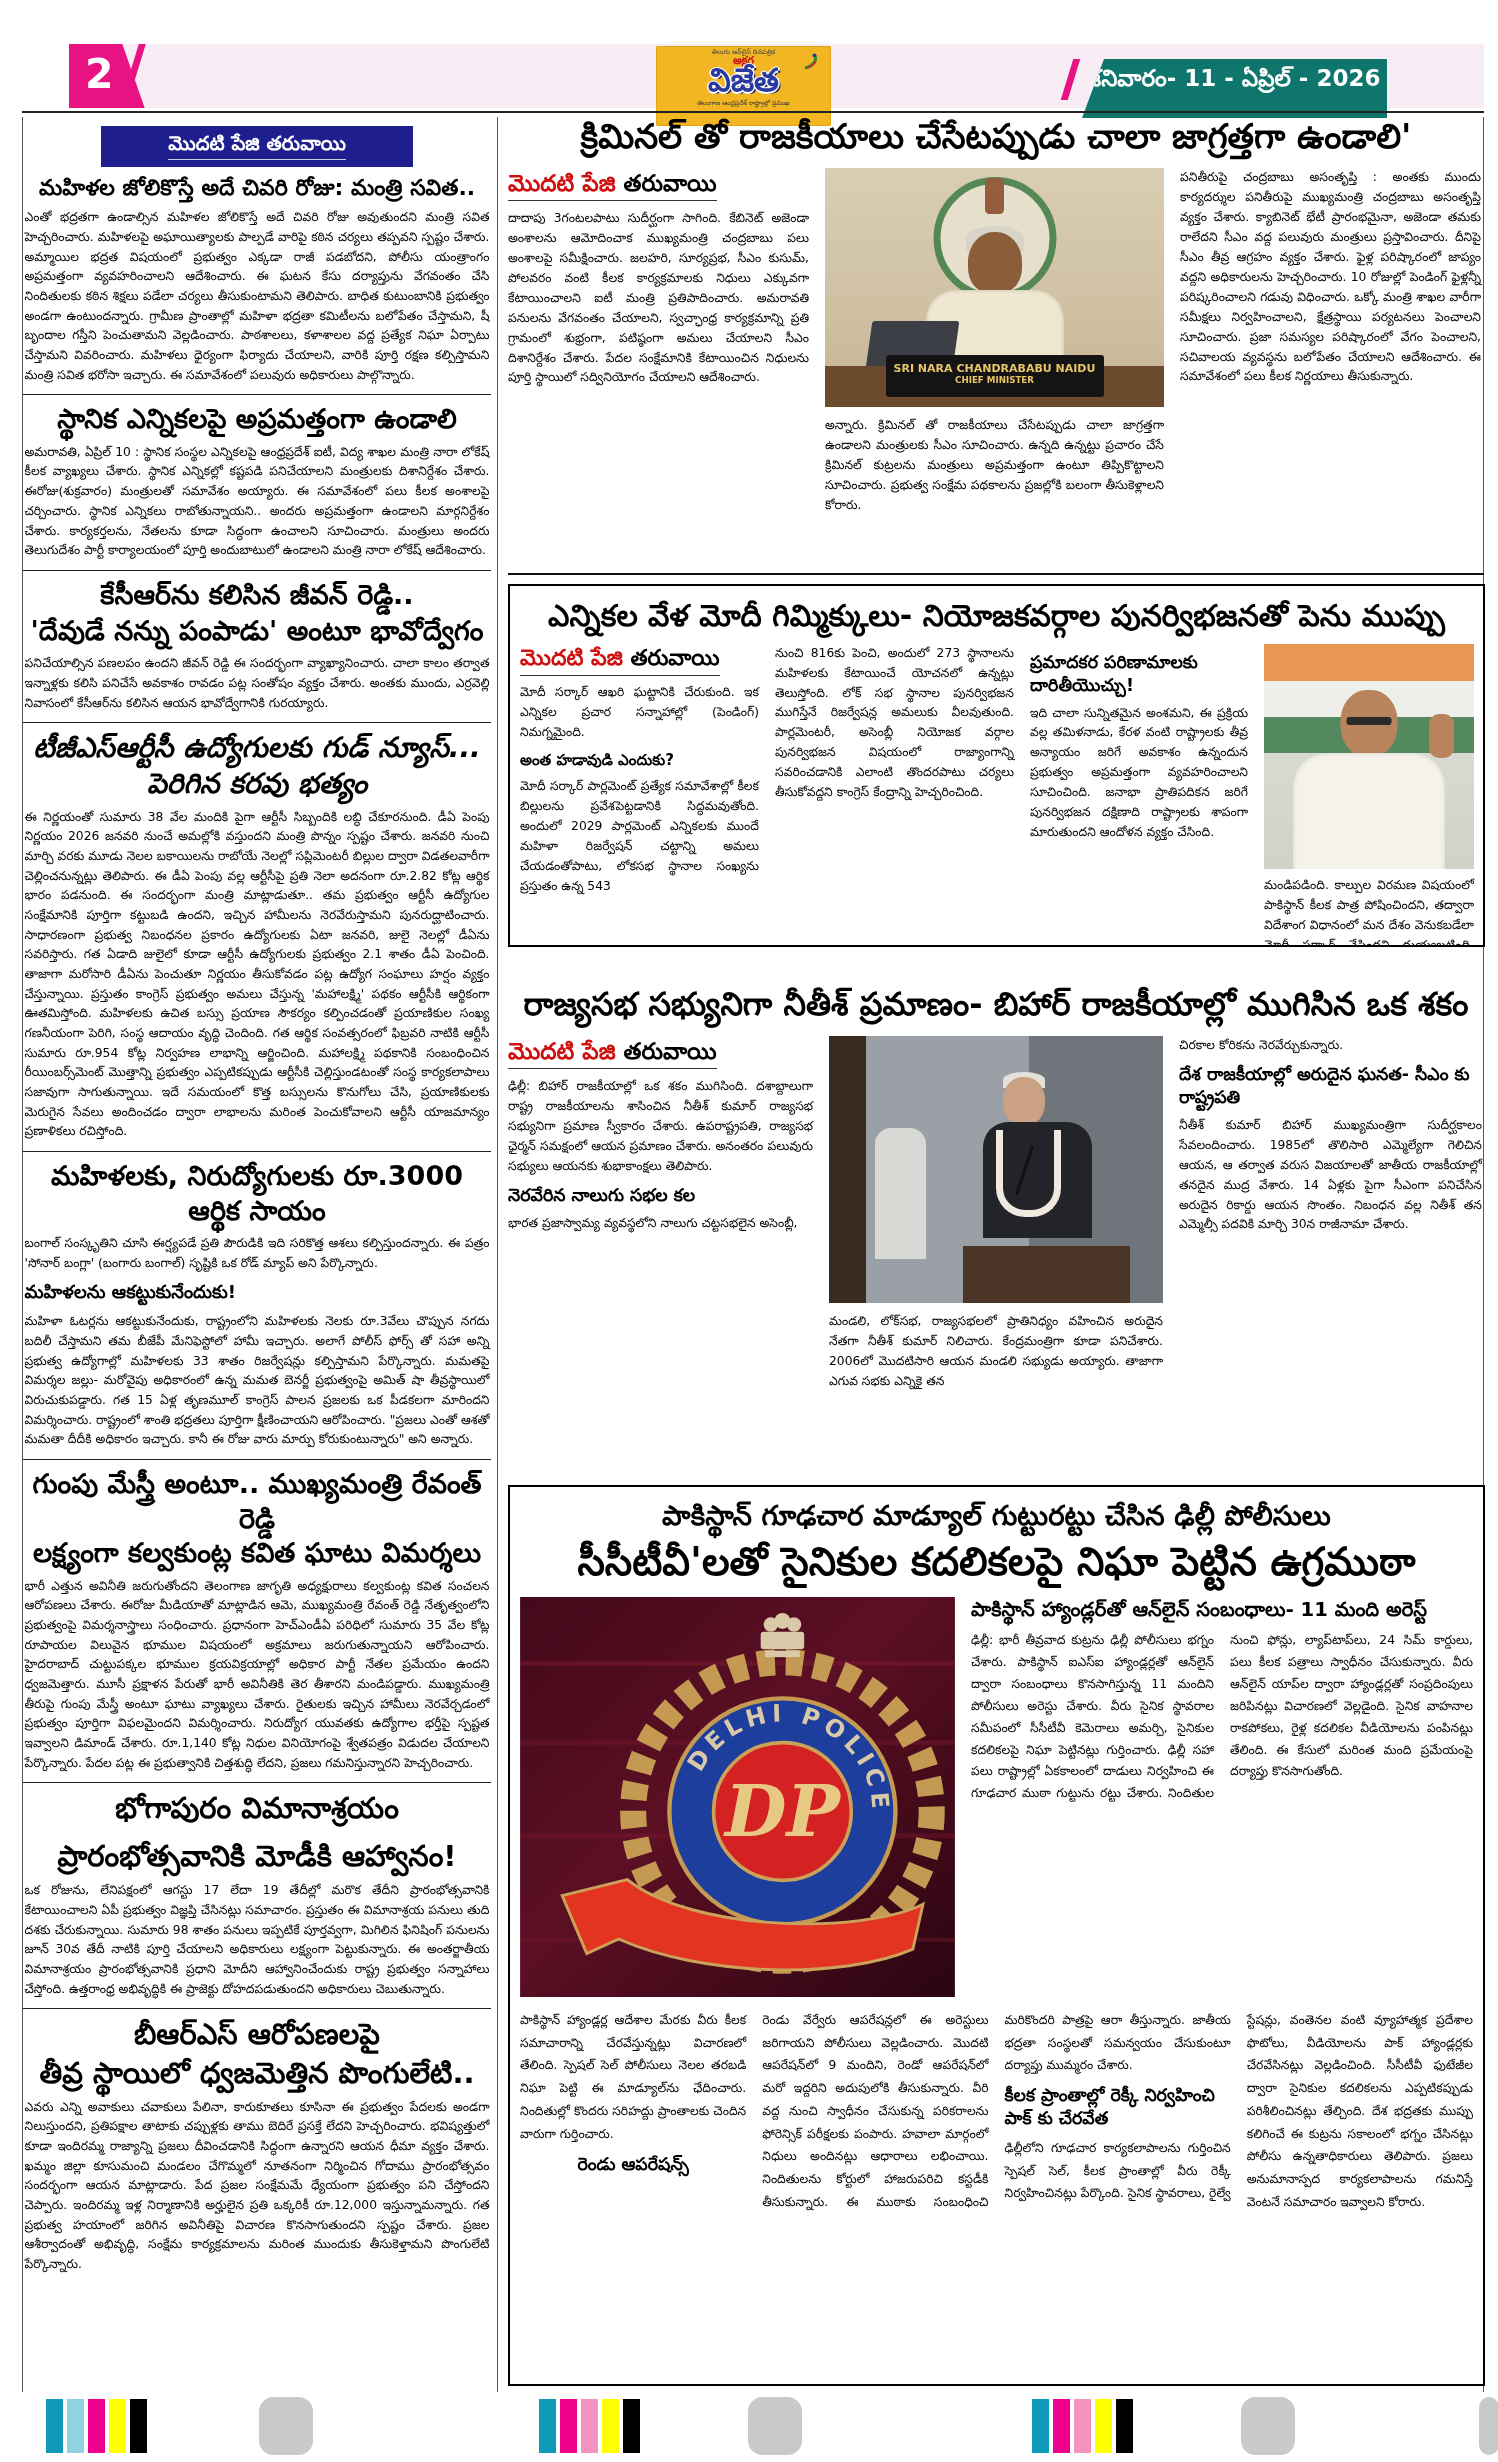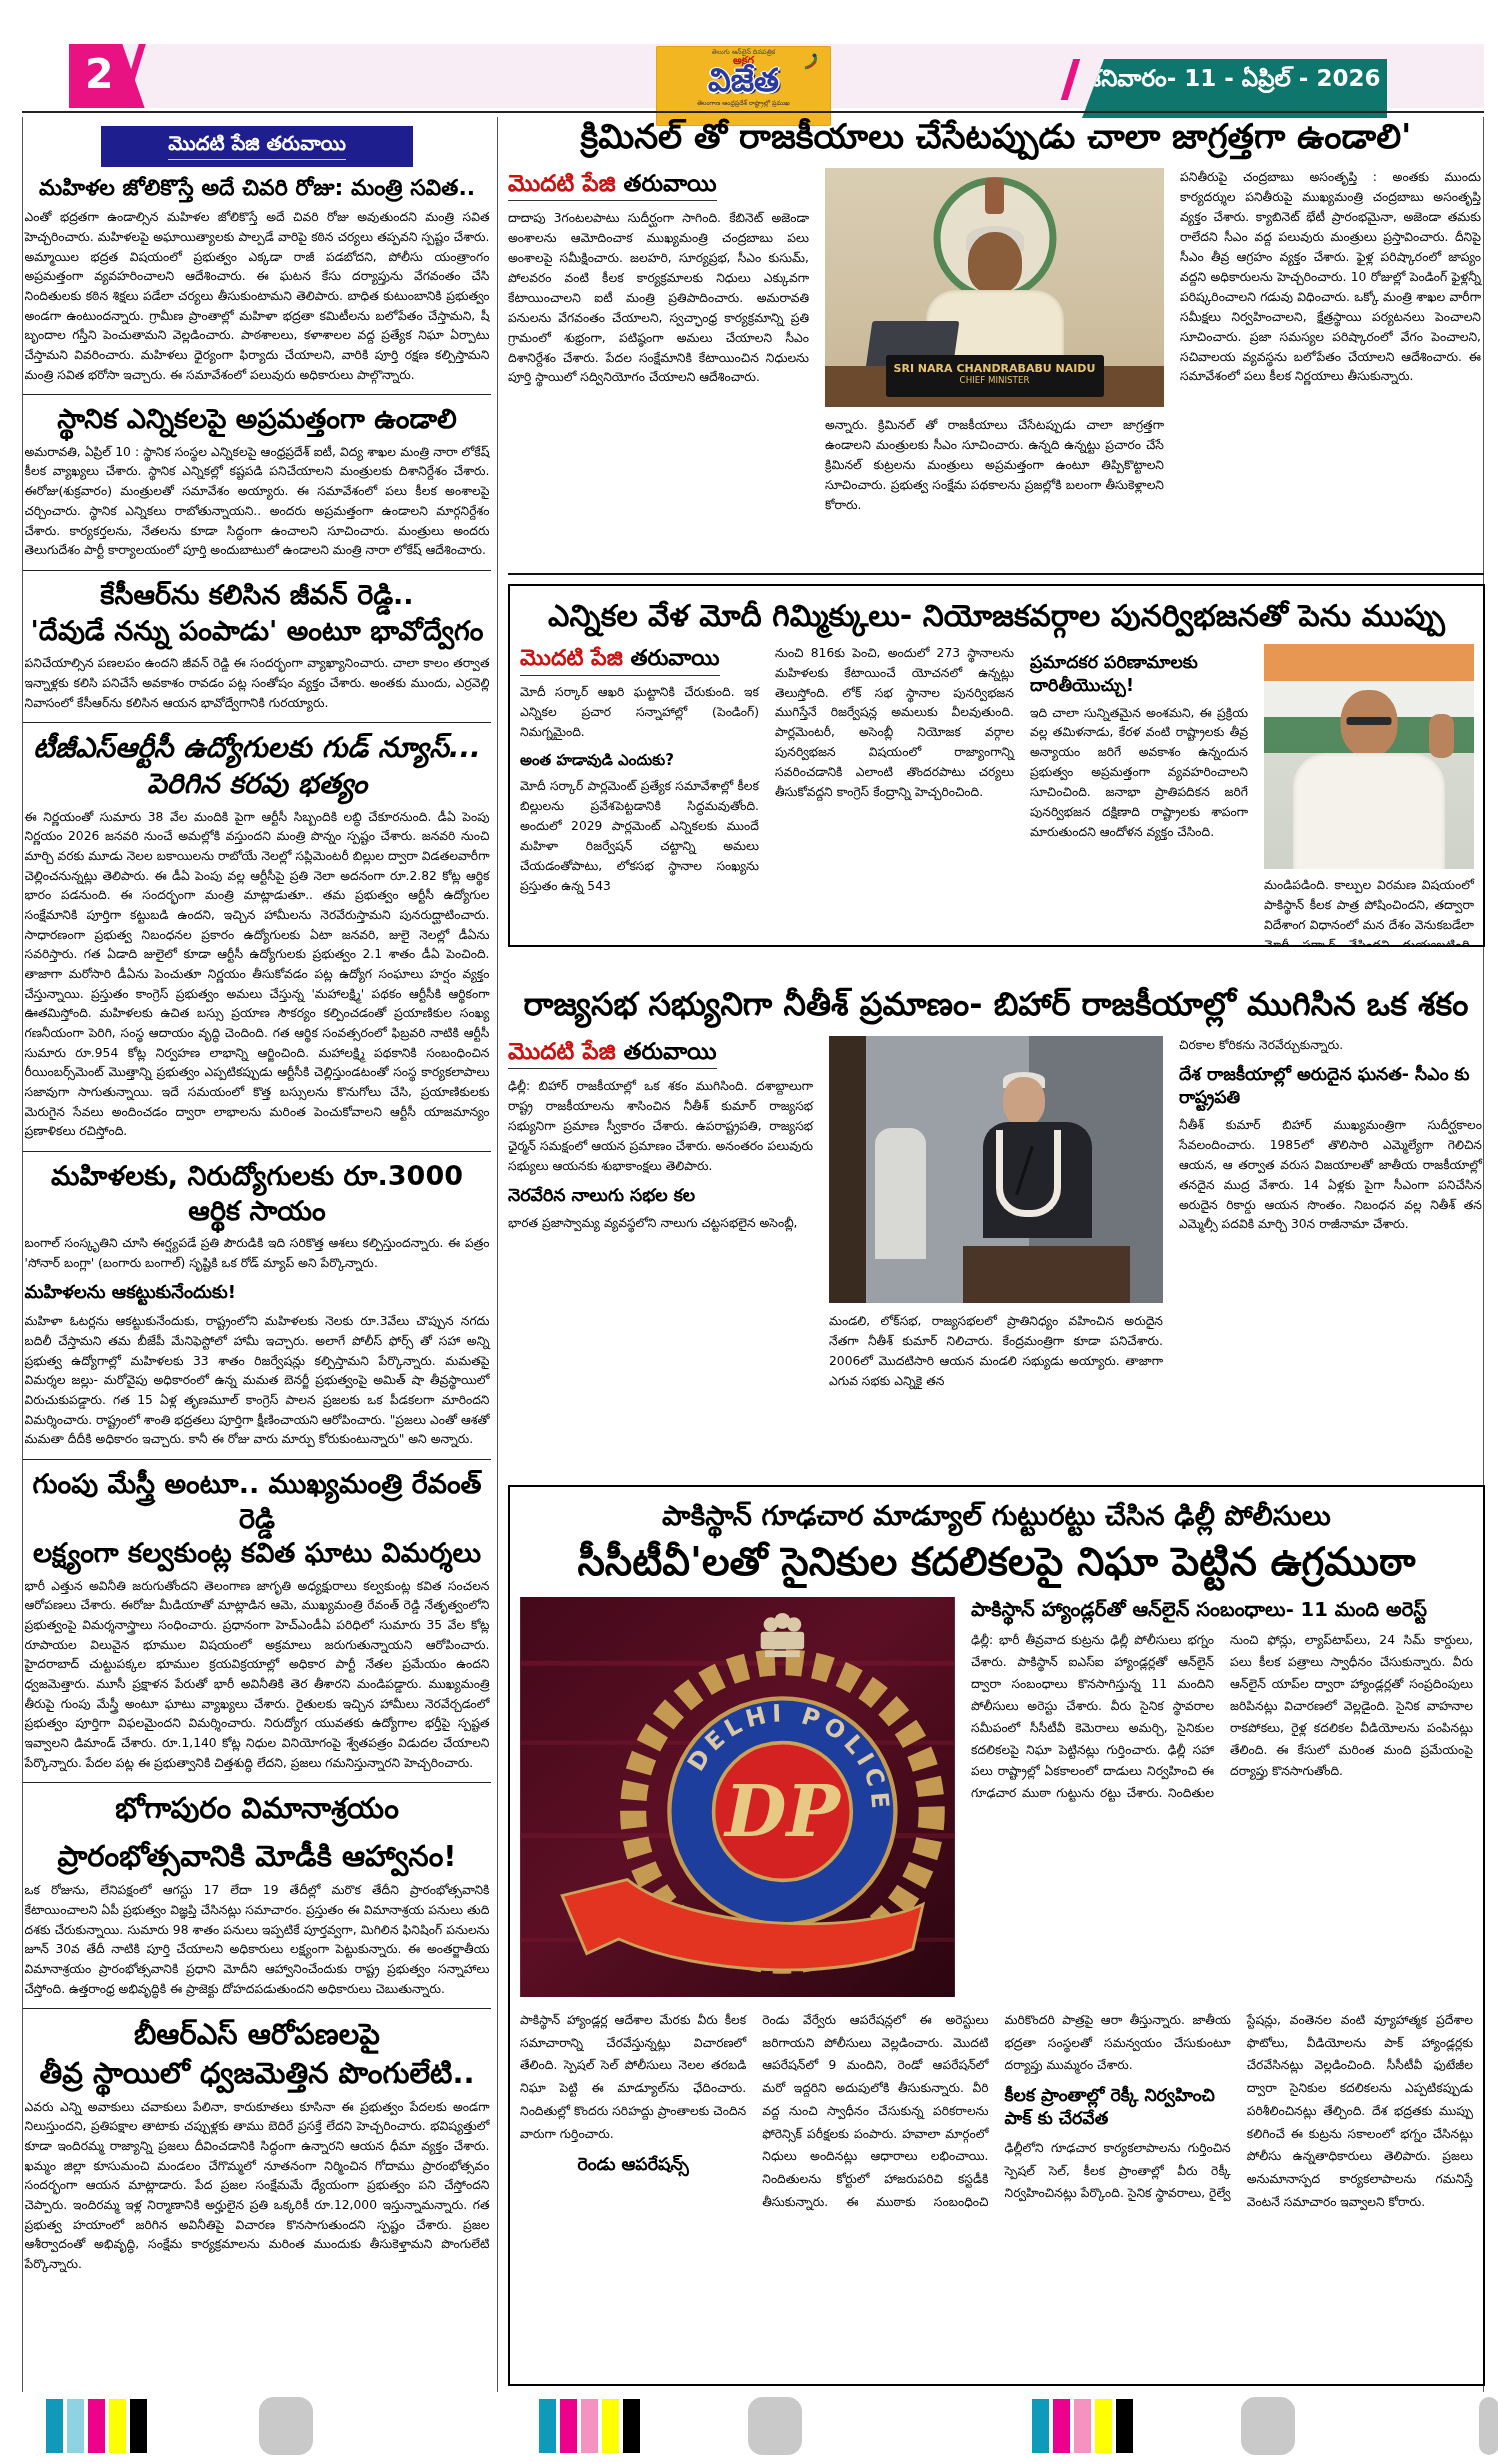--- a/index.html
+++ b/index.html
@@ -62,21 +62,21 @@
   .cab-hair{position:absolute;left:50%;top:58px;transform:translateX(-50%);width:58px;height:25px;
             border-radius:50% 50% 0 0;background:#d9d4c8;}
   .cab-body{position:absolute;left:50%;top:122px;transform:translateX(-50%);width:138px;height:80px;
             border-radius:29px 29px 0 0;background:#efe7d0;box-shadow:0 0 4.4px #00000033 inset;}
   .cab-desk{position:absolute;left:0;bottom:0;width:100%;height:41px;background:#6b4a2e;}
   .cab-laptop{position:absolute;left:44px;bottom:38px;width:87px;height:48px;background:#3c3f45;
               transform:skewX(-8deg);border-radius:2.9px;}
   .cab-plate{position:absolute;left:50%;bottom:10px;transform:translateX(-50%);width:218px;height:42px;
              background:#141414;border-radius:2.9px;text-align:center;color:#e8c46a;}
   .cab-plate .l1{font-size:11px;font-weight:bold;margin-top:6.5px;}
-  .cab-plate .l2{font-size:8.7px;font-weight:normal;}
+  .cab-plate .l2{font-size:8.7px;font-weight:bold;}
   
   .ph-kha{background:linear-gradient(180deg,#e0e2da 0%,#cfd2c8 100%);}
   .kha-flag{position:absolute;left:0;top:0;width:100%;height:109px;
             background:linear-gradient(180deg,#e98a3a 0 34%,#f2f2ee 34% 67%,#3d7a4a 67% 100%);opacity:.85;}
   .kha-head{position:absolute;left:50%;top:46px;transform:translateX(-50%);width:57px;height:67px;
             border-radius:46%;background:#b9845c;}
   .kha-glass{position:absolute;left:50%;top:73px;transform:translateX(-50%);width:45px;height:8.7px;
              background:#2a2a2a;border-radius:2.9px;}
   .kha-body{position:absolute;left:50%;top:109px;transform:translateX(-50%);width:152px;height:134px;
             border-radius:33px 33px 0 0;background:#f4f2ea;box-shadow:0 0 5.8px #00000022 inset;}

